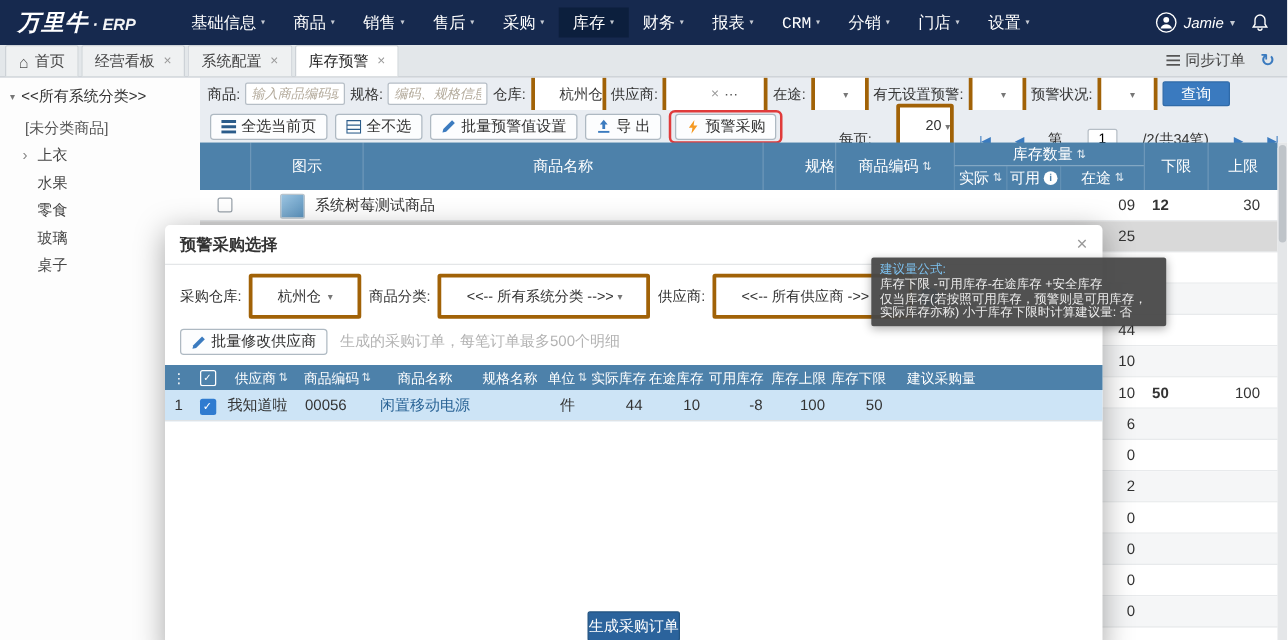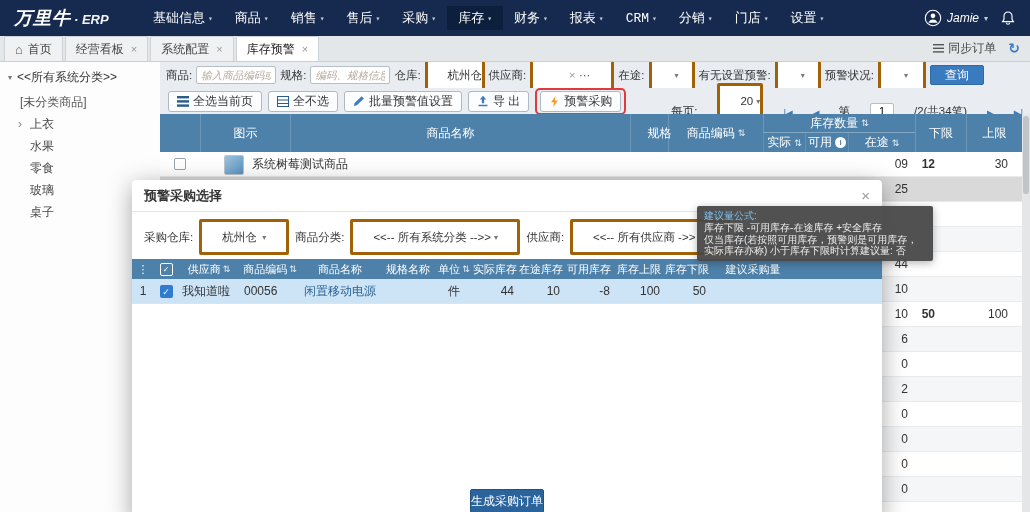--- a/index.html
+++ b/index.html
@@ -319,21 +319,21 @@
       </div>
     </div>
 
     <div class="gheader">
       <div class="hcell" style="left:40px;width:90px;">
           <span>图示</span>
         </div>
       <div class="hcell" style="left:130px;width:320px;">
           <span>商品名称</span>
         </div>
-      <div class="hcell" style="left:470px;width:58px;">
+      <div class="hcell" style="left:450px;width:58px;justify-content:flex-end;">
           <span>规格</span>
         </div>
       <div class="hcell" style="left:508px;width:95px;">
           <span>商品编码</span>
           <span class="sort">⇅</span>
         </div>
       <div class="hgroup" style="left:603px;width:152px;">
           <span>库存数量</span>
           <span class="sort">⇅</span>
         </div>
@@ -451,20 +451,29 @@
       <span class="fsel w170">
           <span>&lt;&lt;-- 所有系统分类 --&gt;&gt;</span>
           <span class="crt3">▾</span>
         </span>
       <span class="flabel">供应商:</span>
       <span class="fsel w160">
           <span>&lt;&lt;-- 所有供应商 -&gt;&gt;</span>
           <span class="crt3">▾</span>
         </span>
       <span class="minfo">i</span>
+    </div>
+    <div class="m-actions">
+      <button class="tbtn">
+        <svg width="12" height="12" viewBox="0 0 16 16">
+            <path d="M11.5 1.5l3 3L5.2 13.8l-3.9.9.9-3.9z" fill="#3b7bbf"></path>
+          </svg>
+        <span>批量修改供应商</span>
+      </button>
+      <span class="m-hint">生成的采购订单，每笔订单最多500个明细</span>
     </div>
     <div class="m-grid-h">
       <span class="mh">⋮</span>
       <span class="mh">
           <span class="hcheckbox">
             <span>✓</span>
           </span>
         </span>
       <span class="mh">
           <span>供应商</span>

